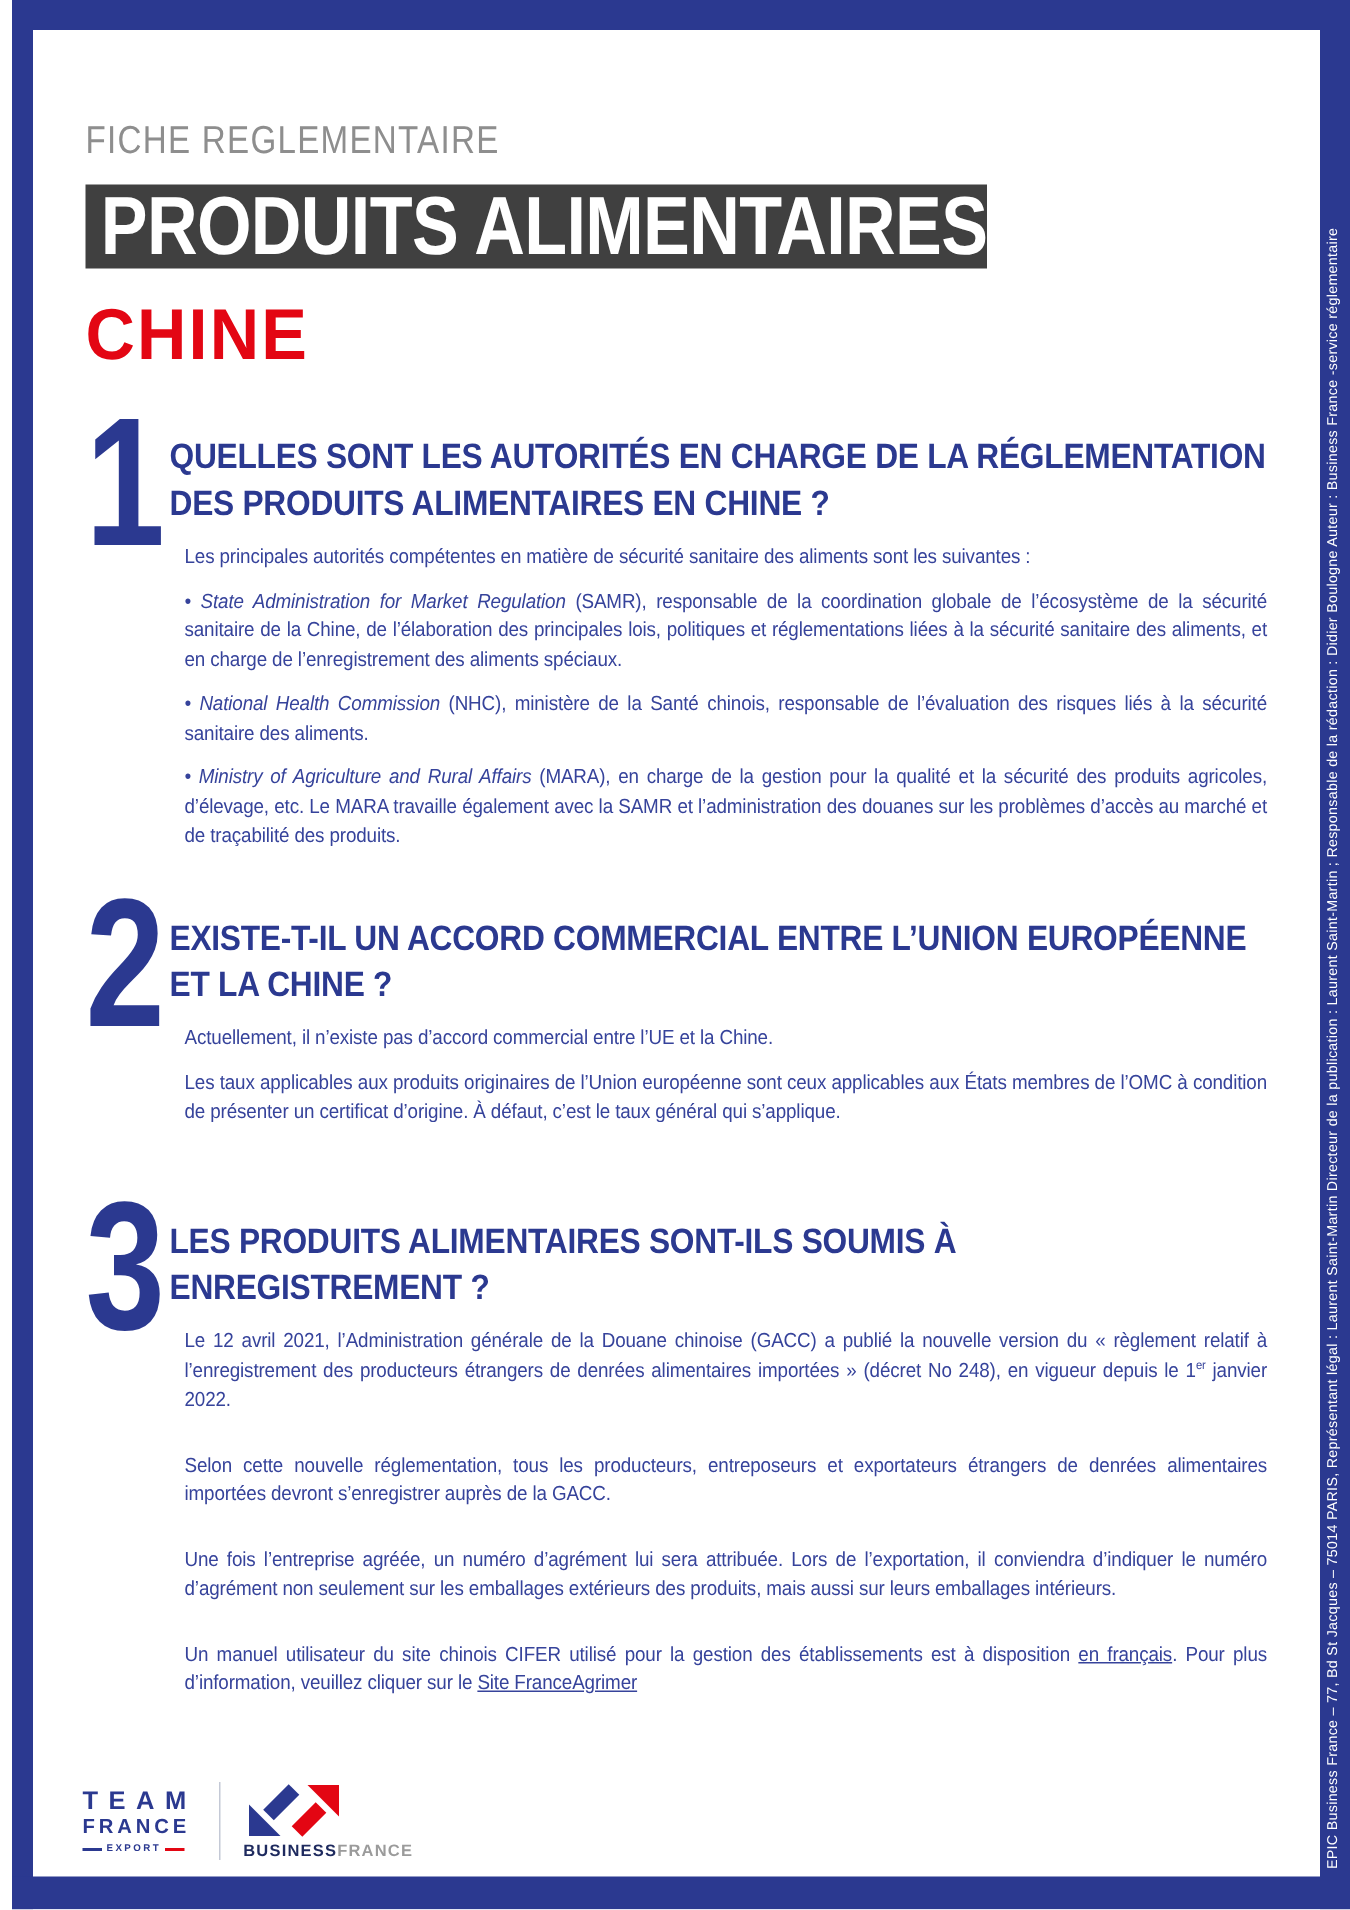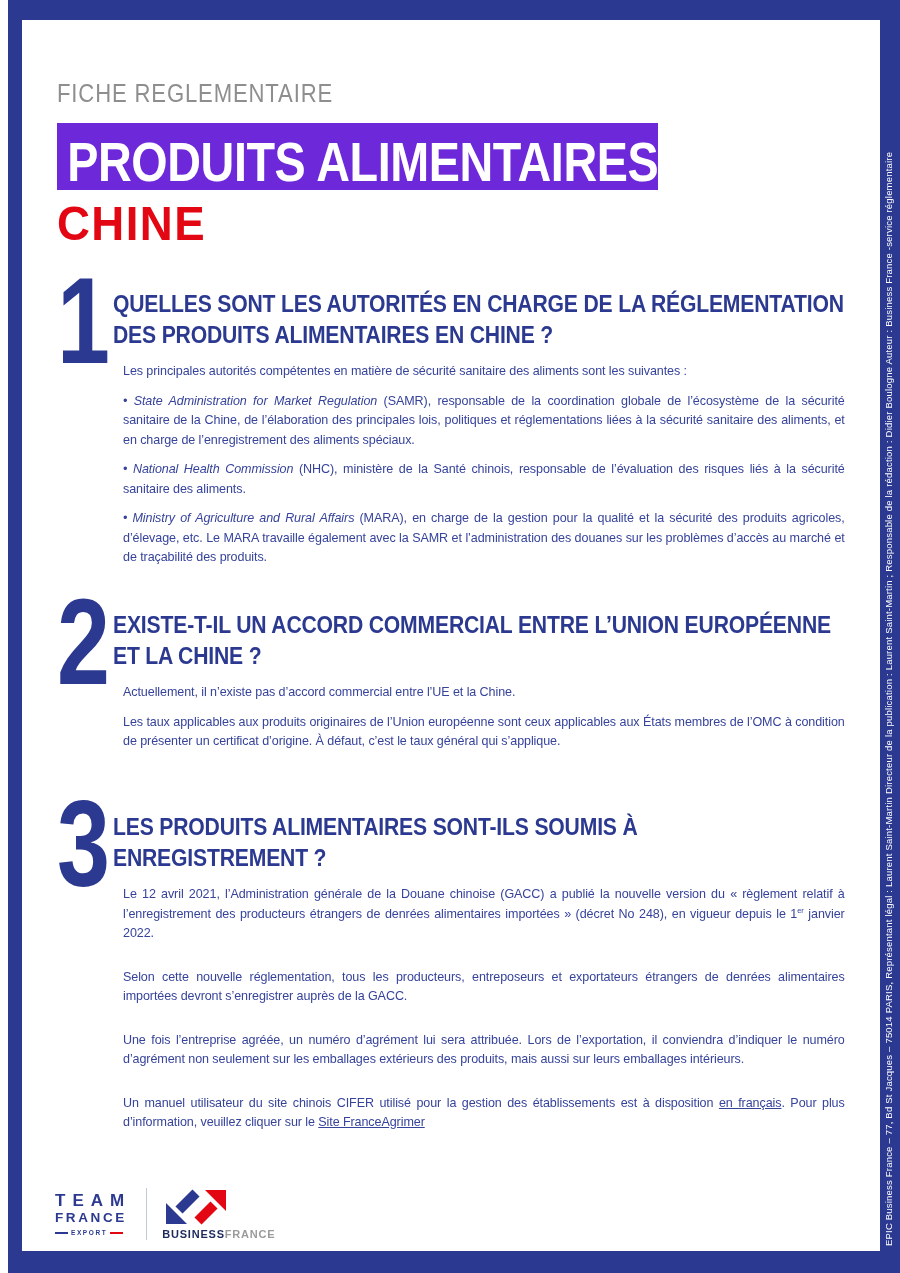--- a/index.html
+++ b/index.html
@@ -16,22 +16,22 @@
     position:absolute;left:883px;top:1246px;width:1230px;
     transform:rotate(-90deg);transform-origin:0 0;
     color:#ffffff;font-size:9.5px;letter-spacing:.2px;white-space:nowrap;
   }
   
   .doc-label{
     position:absolute;left:57px;top:78px;font-size:26px;color:#8e8e8e;
     letter-spacing:1px;transform:scaleX(.85);transform-origin:0 0;white-space:nowrap;
   }
   .title-banner{
-    position:absolute;left:57px;top:123px;width:601px;height:67px;background:#6d28d9;
-    display:flex;align-items:flex-end;
+    position:absolute;left:57px;top:123px;width:601px;height:56px;background:#404040;
+    display:flex;align-items:flex-start;
   }
   .title-banner span{
     font-size:55px;font-weight:700;color:#ffffff;line-height:1;letter-spacing:-.5px;
     padding-left:12px;transform:scaleX(.85);transform-origin:0 50%;white-space:nowrap;
   }
   .country-title{
     position:absolute;left:57px;top:196px;font-size:48px;font-weight:700;color:#e30613;
     letter-spacing:1.5px;transform:scaleX(.95);transform-origin:0 0;white-space:nowrap;
   }
   

